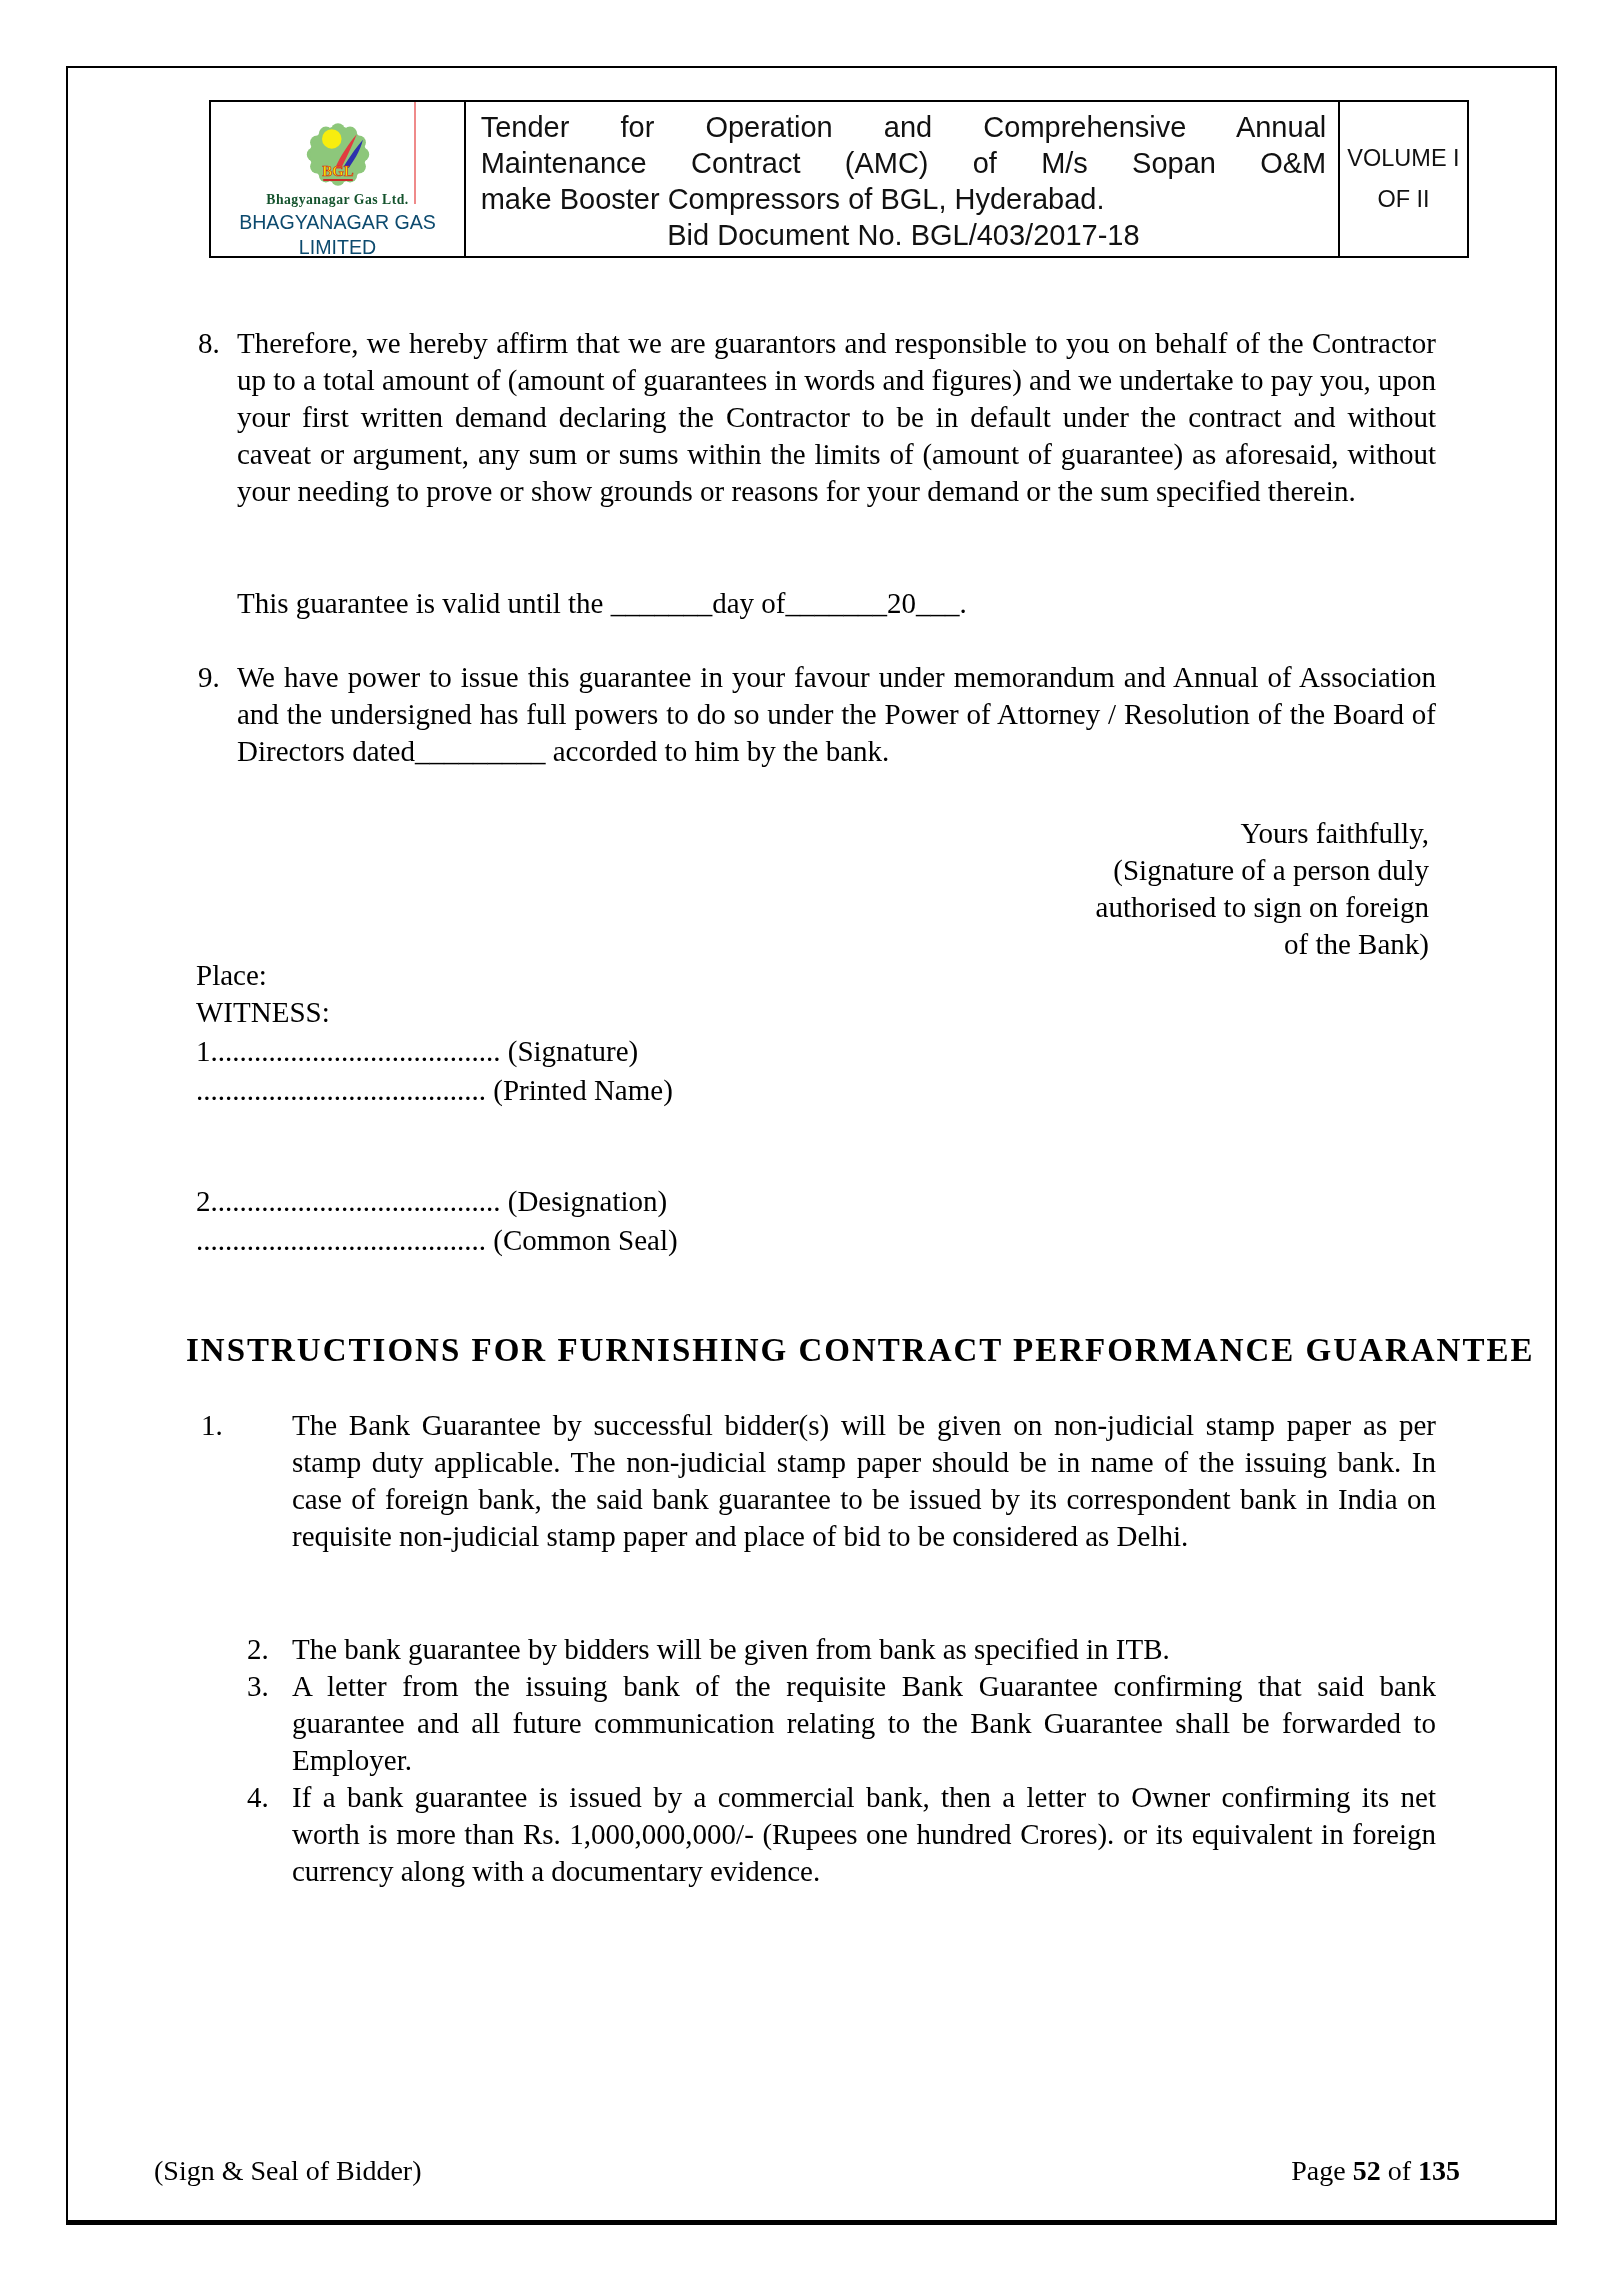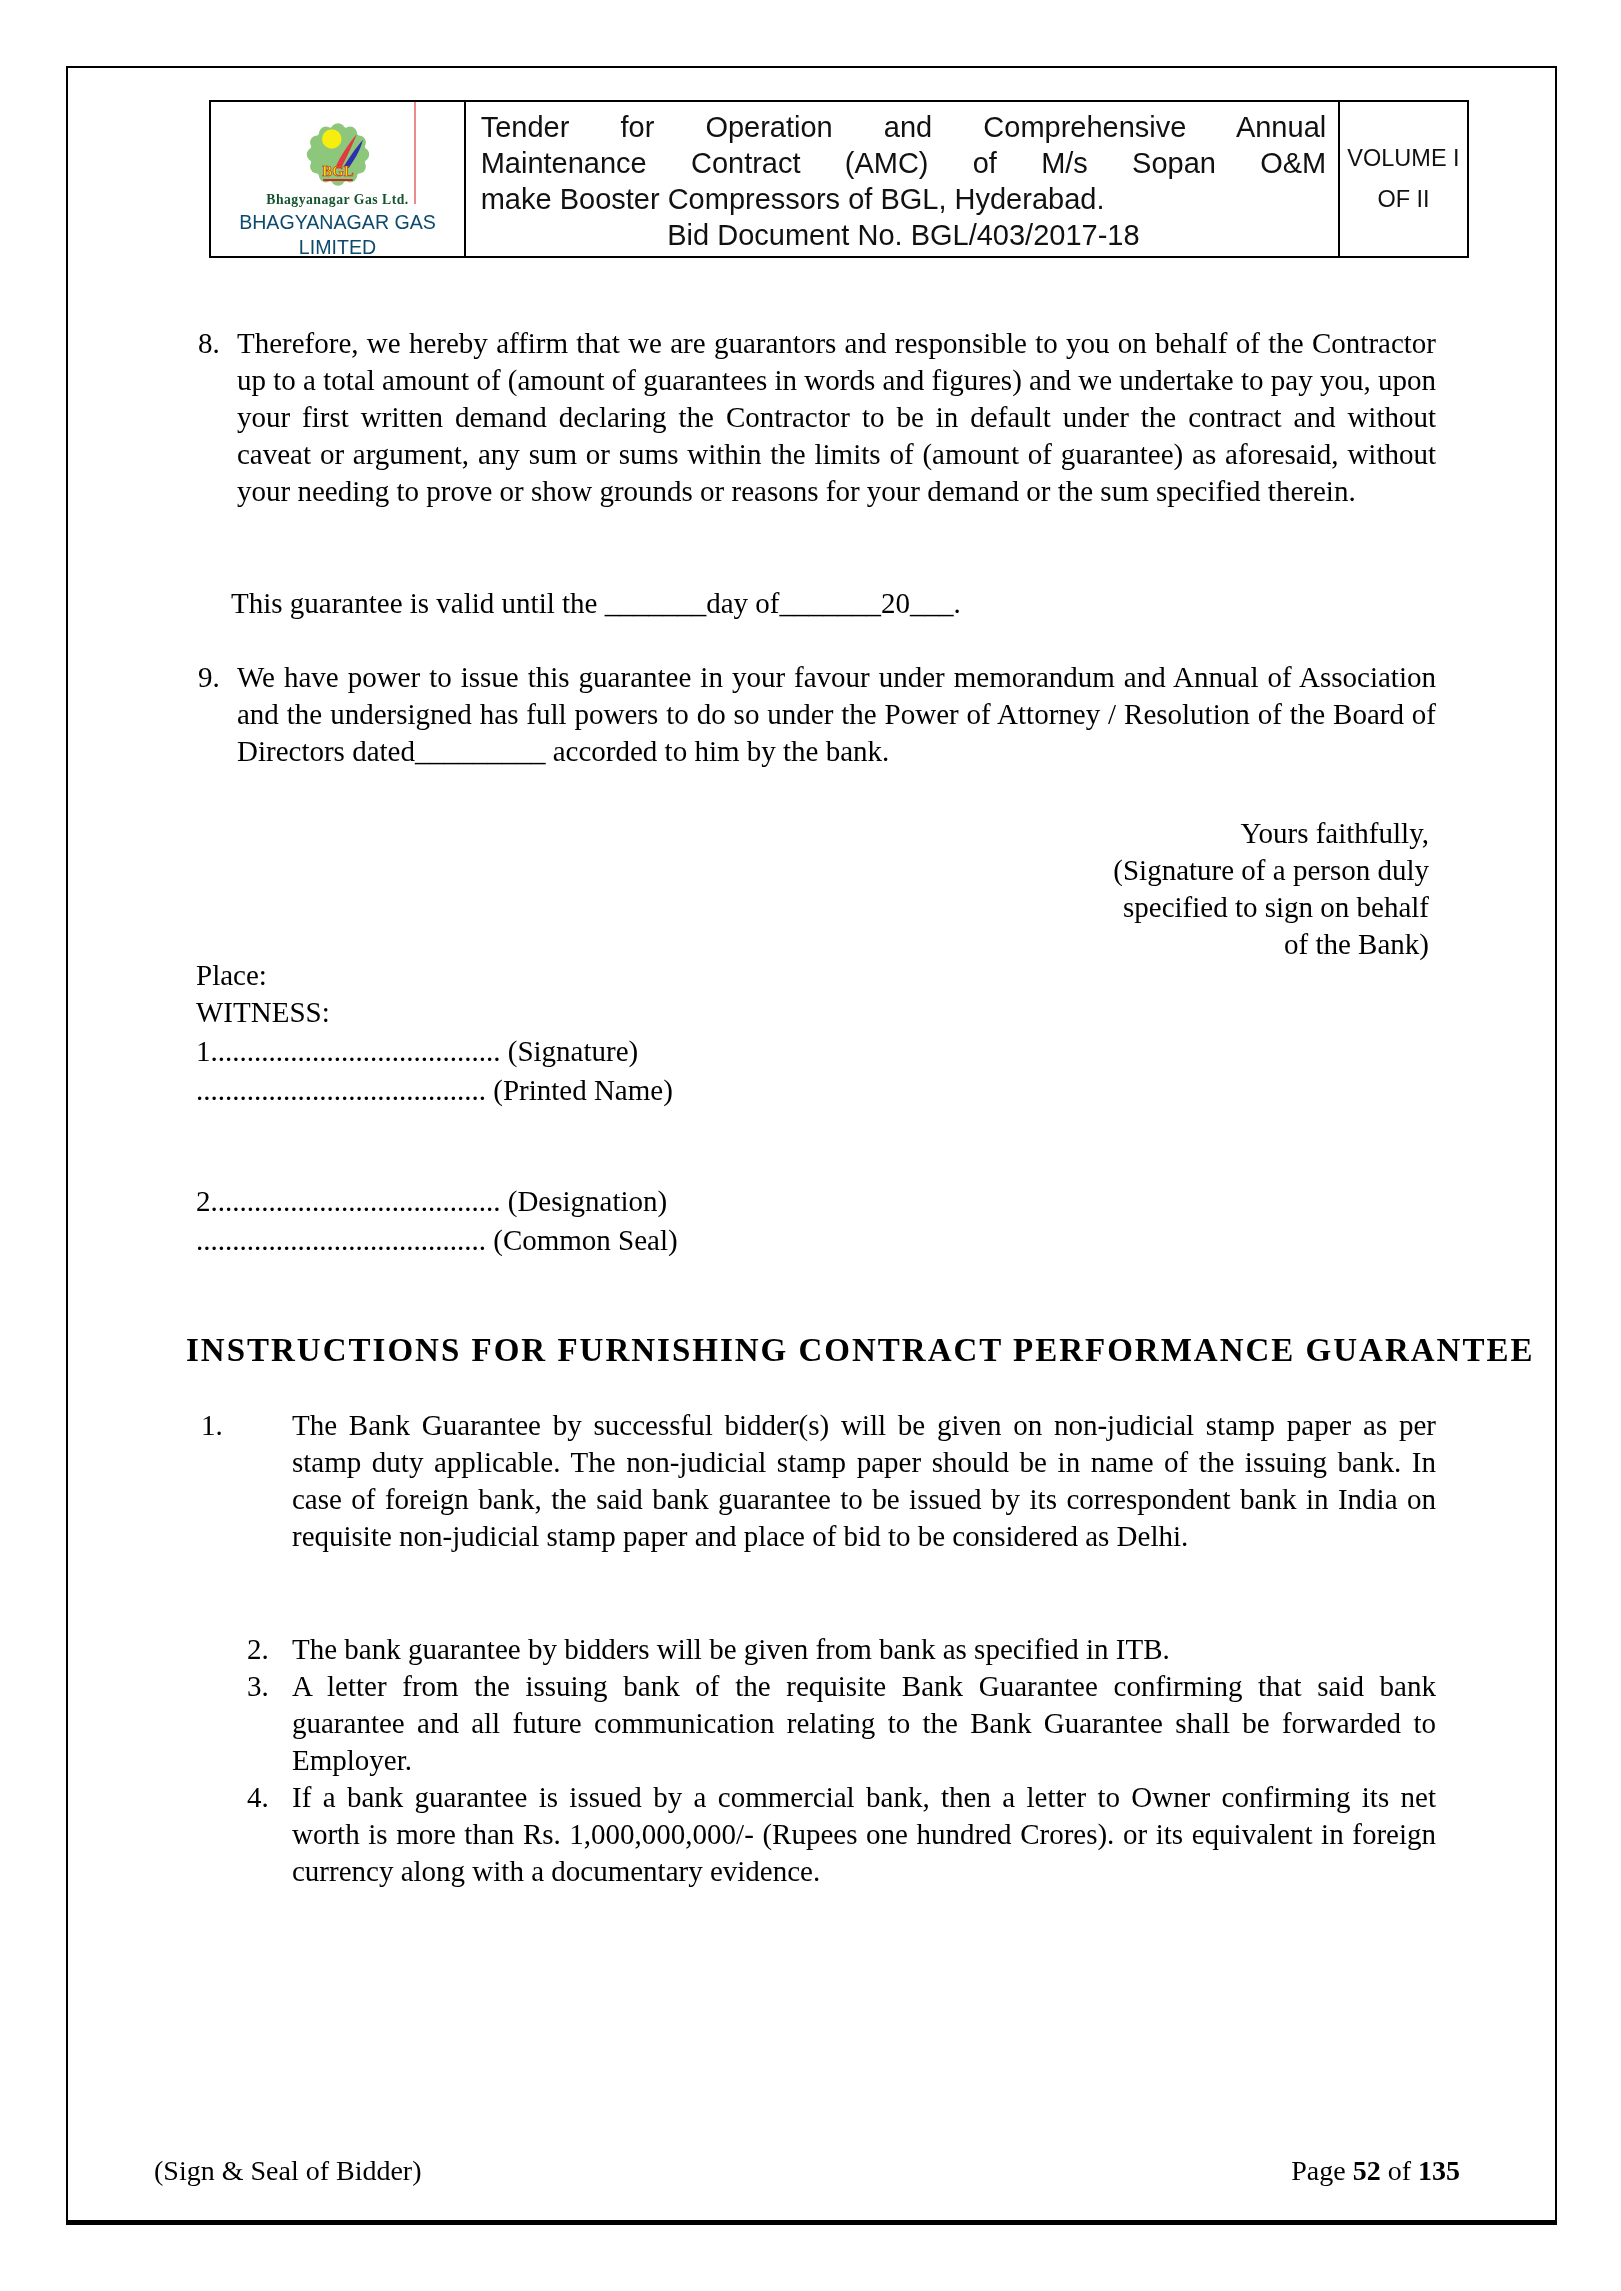--- a/index.html
+++ b/index.html
@@ -114,31 +114,31 @@
       <div>VOLUME I</div>
       <div>OF II</div>
     </div>
   </div>
 
   <div class="blk para" style="top:325px">
     <span class="num">8.</span>
     <div class="ptext">Therefore, we hereby affirm that we are guarantors and responsible to you on behalf of the Contractor up to a total amount of (amount of guarantees in words and figures) and we undertake to pay you, upon your first written demand declaring the Contractor to be in default under the contract and without caveat or argument, any sum or sums within the limits of (amount of guarantee) as aforesaid, without your needing to prove or show grounds or reasons for your demand or the sum specified therein.</div>
   </div>
 
-  <div class="blk line" style="top:585px;left:231px">This guarantee is valid until the _______day of_______20___.</div>
+  <div class="blk line" style="top:585px;left:237px">This guarantee is valid until the _______day of_______20___.</div>
 
   <div class="blk para" style="top:659px">
     <span class="num">9.</span>
     <div class="ptext">We have power to issue this guarantee in your favour under memorandum and Annual of Association and the undersigned has full powers to do so under the Power of Attorney / Resolution of the Board of Directors dated_________ accorded to him by the bank.</div>
   </div>
 
   <div class="blk signoff" style="top:815px">
     <div>Yours faithfully,</div>
     <div>(Signature of a person duly</div>
-    <div>specified to sign on behalf</div>
+    <div>authorised to sign on foreign</div>
     <div>of the Bank)</div>
   </div>
 
   <div class="blk line" style="top:957px;left:196px">Place:</div>
   <div class="blk line" style="top:994px;left:196px">WITNESS:</div>
   <div class="blk line" style="top:1033px;left:196px">1........................................ (Signature)</div>
   <div class="blk line" style="top:1072px;left:196px">........................................ (Printed Name)</div>
   <div class="blk line" style="top:1183px;left:196px">2........................................ (Designation)</div>
   <div class="blk line" style="top:1222px;left:196px">........................................ (Common Seal)</div>
 

